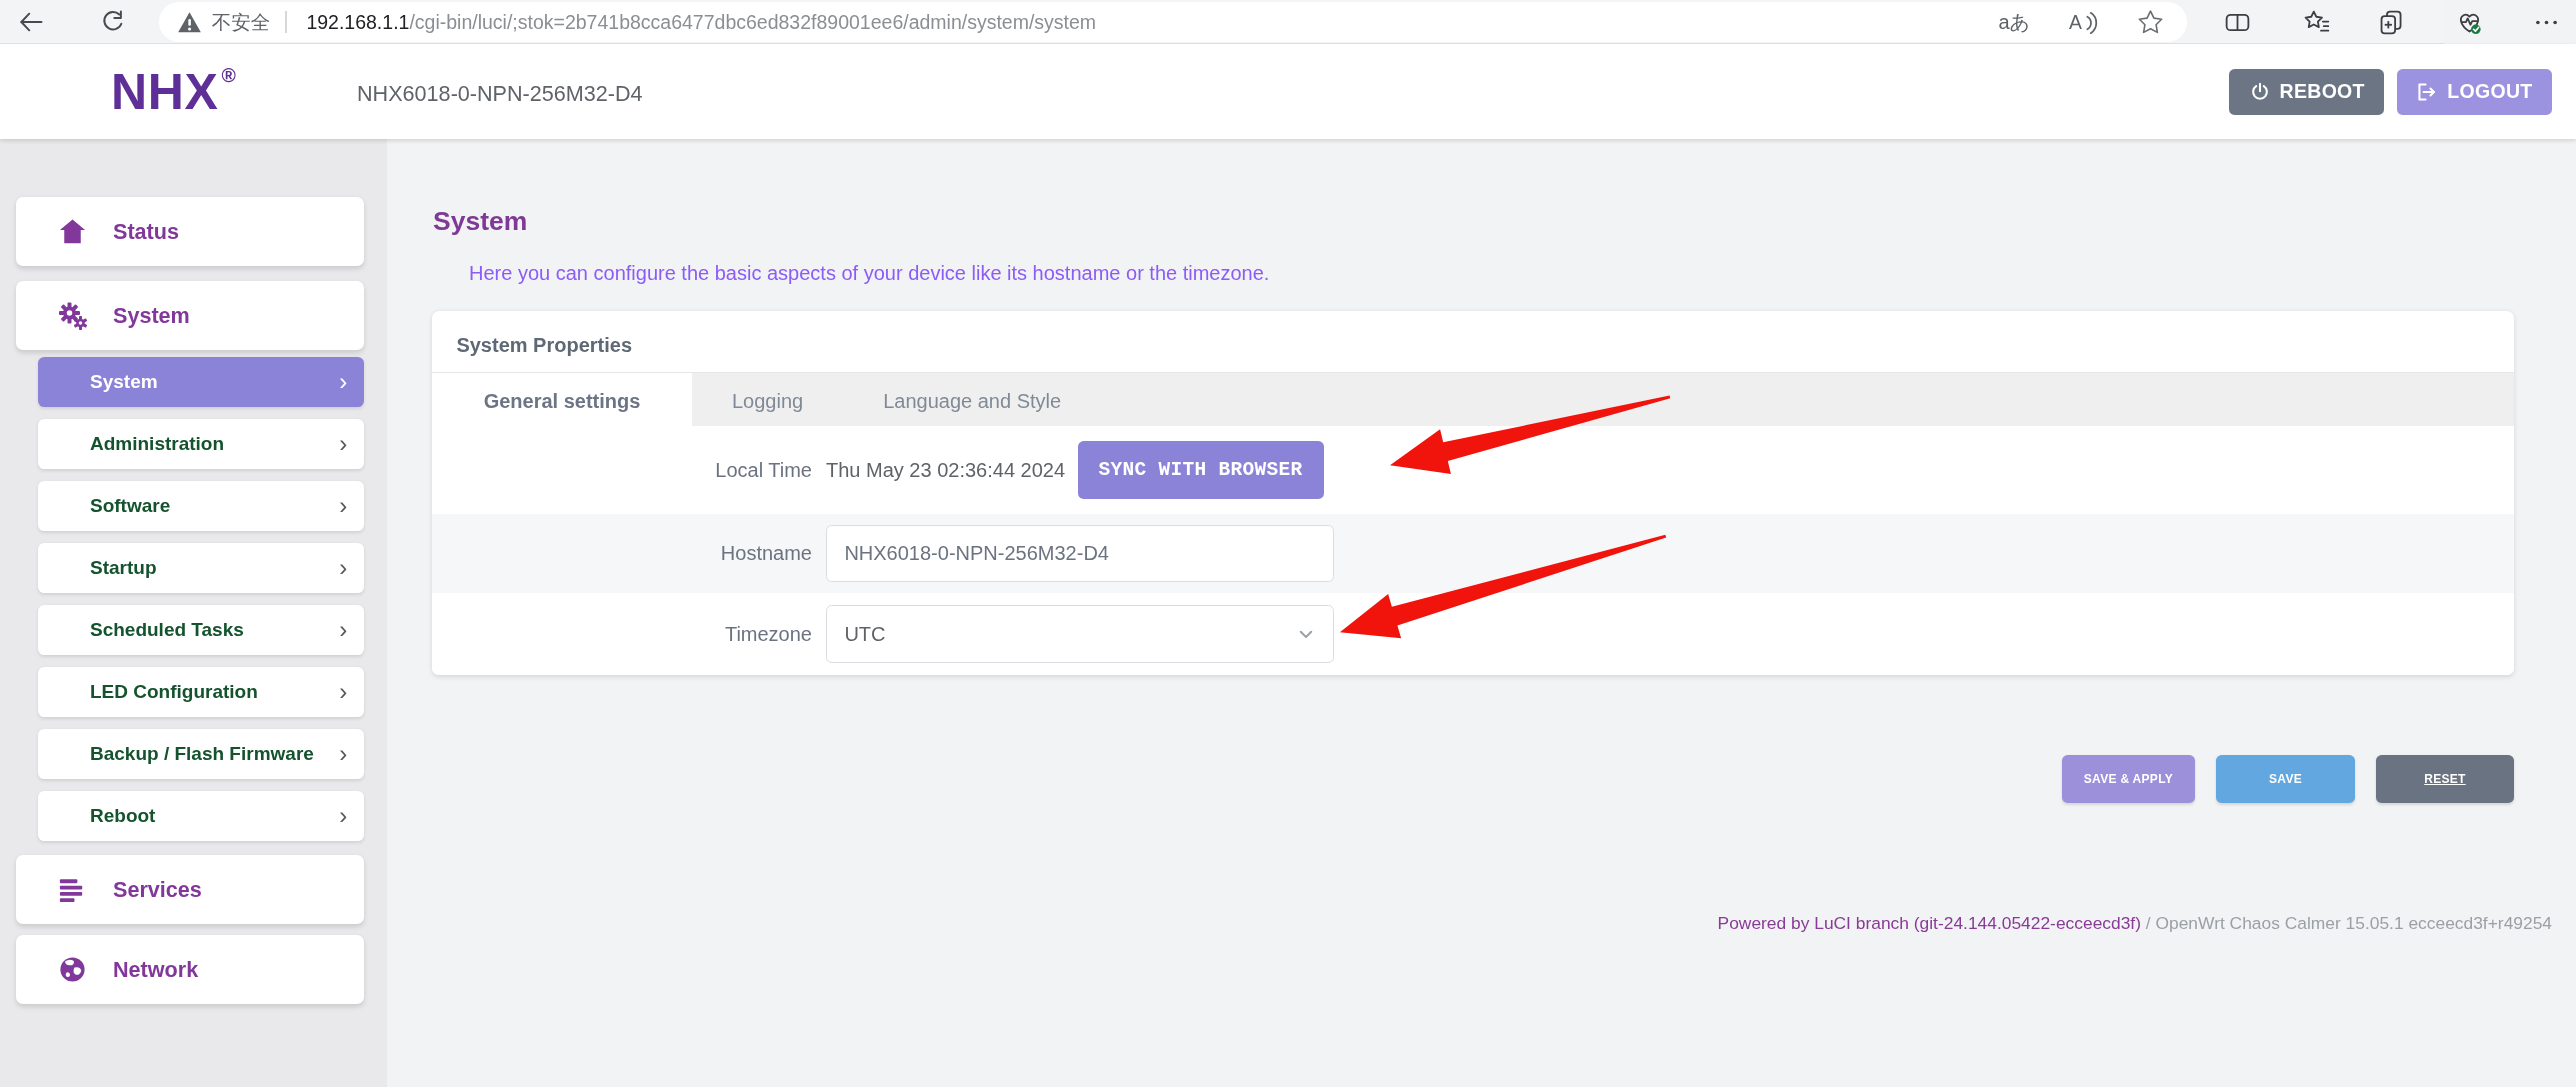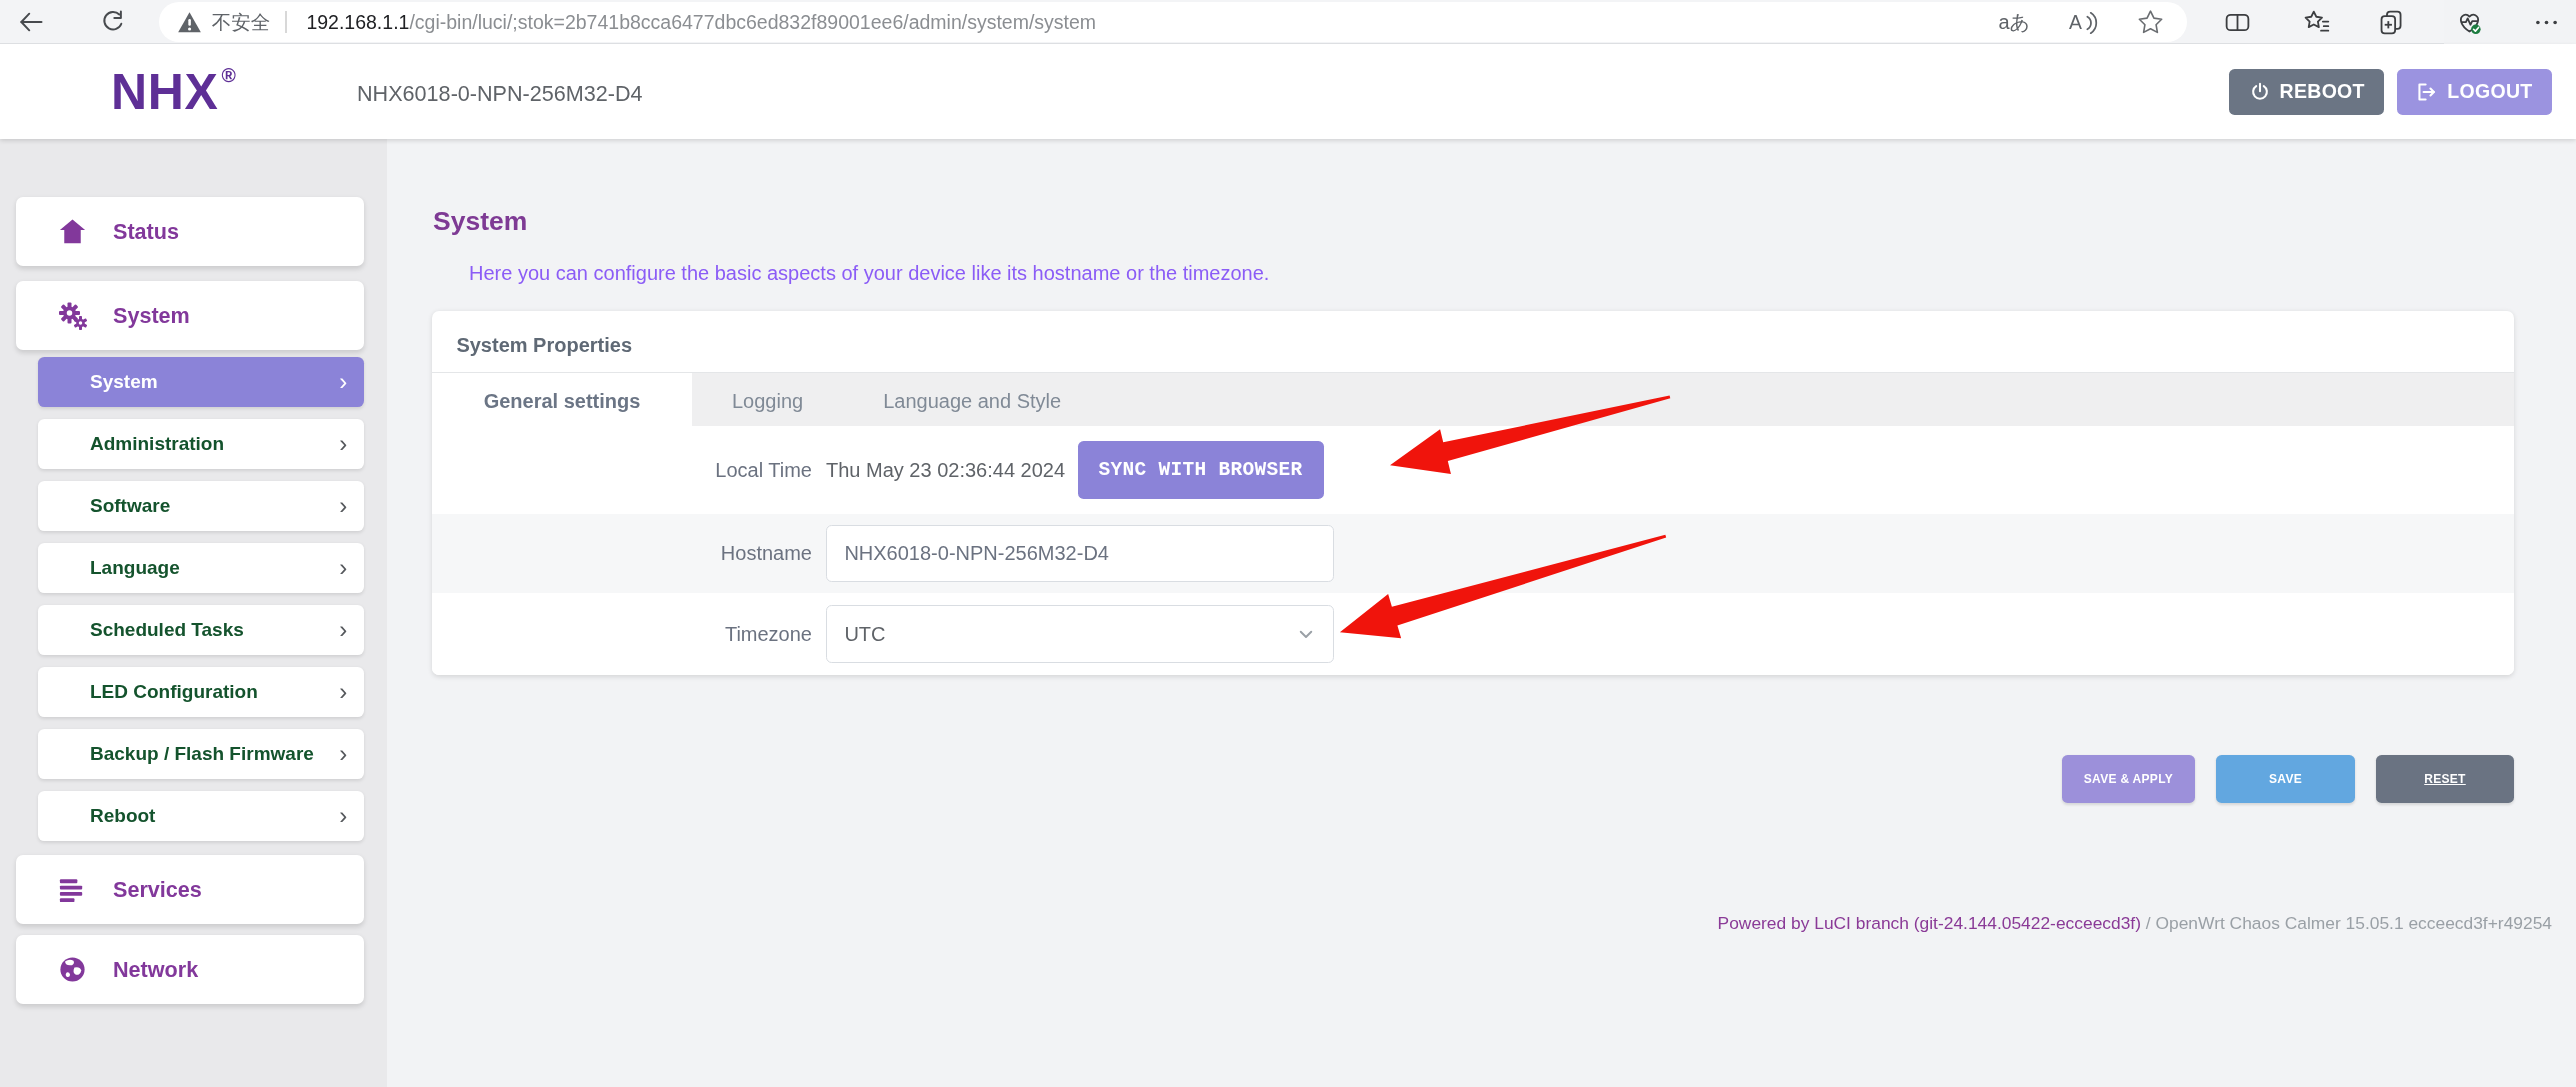--- a/index.html
+++ b/index.html
@@ -260,21 +260,21 @@
   </div>
   <div class="sub-item" style="top:280px">
     <span class="sub-label">Administration</span>
     <span class="chev">›</span>
   </div>
   <div class="sub-item" style="top:342px">
     <span class="sub-label">Software</span>
     <span class="chev">›</span>
   </div>
   <div class="sub-item" style="top:404px">
-    <span class="sub-label">Language</span>
+    <span class="sub-label">Startup</span>
     <span class="chev">›</span>
   </div>
   <div class="sub-item" style="top:466px">
     <span class="sub-label">Scheduled Tasks</span>
     <span class="chev">›</span>
   </div>
   <div class="sub-item" style="top:528px">
     <span class="sub-label">LED Configuration</span>
     <span class="chev">›</span>
   </div>

